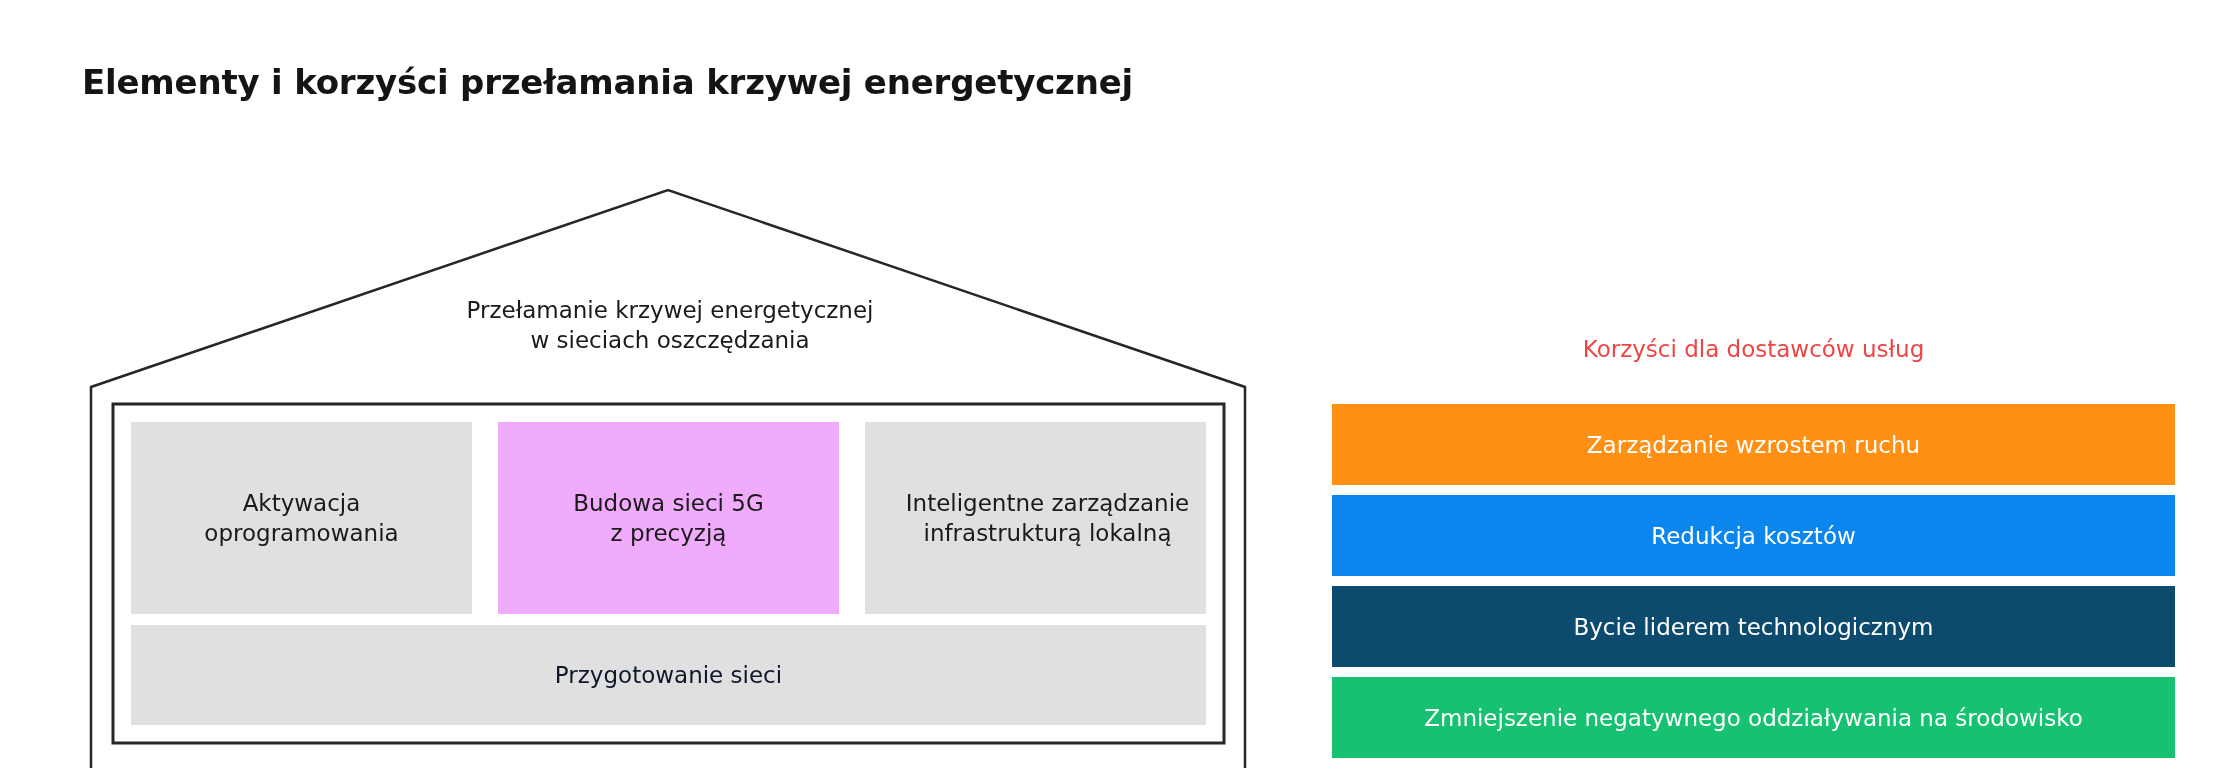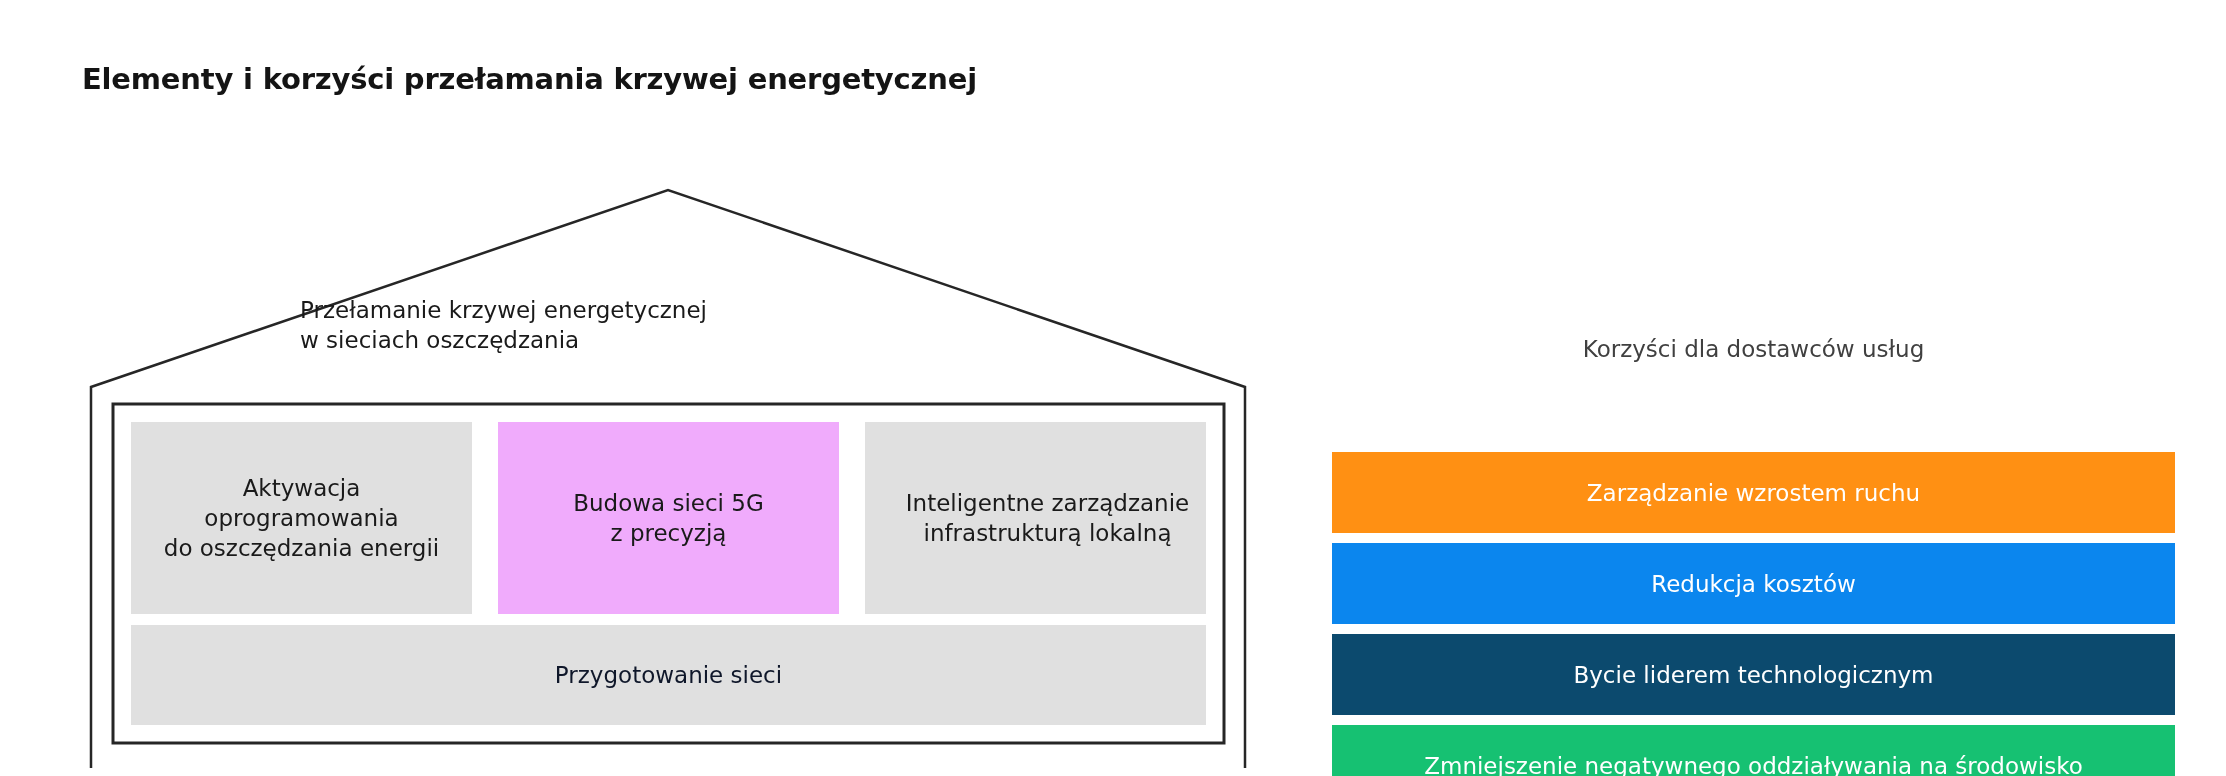--- a/index.html
+++ b/index.html
@@ -14,21 +14,21 @@
     overflow: hidden;
     font-family: "DejaVu Sans", "Liberation Sans", sans-serif;
     color: #1a1a1a;
   }
 
   
   #page-title {
     position: absolute;
     left: 82px;
     top: 62px;
-    font-size: 29px;
+    font-size: 34px;
     font-weight: bold;
     letter-spacing: -0.2px;
     color: #141414;
     white-space: nowrap;
   }
 
   
   #house-diagram {
     position: absolute;
     left: 0;
@@ -40,21 +40,21 @@
     position: absolute;
     left: 0;
     top: 0;
   }
 
   #house-roof-label {
     position: absolute;
     left: 300px;
     top: 295px;
     width: 740px;
-    text-align: left;
+    text-align: center;
     font-size: 23px;
     line-height: 30px;
     color: #1a1a1a;
   }
   #house-roof-label .line { display: block; }
 
   #pillars-row {
     position: absolute;
     left: 131px;
     top: 422px;
@@ -101,21 +101,21 @@
     width: 843px;
     height: 776px;
   }
   #benefits-title {
     position: absolute;
     left: 0;
     top: 336px;
     width: 843px;
     text-align: center;
     font-size: 23px;
-    color: #404040;
+    color: #ef4444;
   }
   #benefits-list {
     position: absolute;
     left: 0;
     top: 404px;
     width: 843px;
   }
   .benefit-bar {
     width: 843px;
     height: 81px;
@@ -148,21 +148,20 @@
     <span class="line">Przełamanie krzywej energetycznej</span>
     <span class="line">w sieciach oszczędzania</span>
   </div>
 
   <div id="pillars-row">
 
     <div class="pillar-card" style="background: rgb(224, 224, 224);">
       <div>
         <span class="line">Aktywacja</span>
         <span class="line">oprogramowania</span>
-        <span class="line">do oszczędzania energii</span>
       </div>
     </div>
 
     <div class="pillar-card" style="background: #f0abfc;">
       <div>
         <span class="line">Budowa sieci 5G</span>
         <span class="line">z precyzją</span>
       </div>
     </div>
 
@@ -179,21 +178,21 @@
     <span>Przygotowanie sieci</span>
   </div>
 
 </div>
 
 <div id="benefits-panel">
 
   <div id="benefits-title">Korzyści dla dostawców usług</div>
 
   <div id="benefits-list">
-    <div class="benefit-bar" style="background: rgb(255, 144, 19); margin-top: 48px;">
+    <div class="benefit-bar" style="background: rgb(255, 144, 19);">
       <span>Zarządzanie wzrostem ruchu</span>
     </div>
     <div class="benefit-bar" style="background: rgb(11, 134, 238);">
       <span>Redukcja kosztów</span>
     </div>
     <div class="benefit-bar" style="background: #0c4a6e;">
       <span>Bycie liderem technologicznym</span>
     </div>
     <div class="benefit-bar" style="background: rgb(22, 193, 114);">
       <span>Zmniejszenie negatywnego oddziaływania na środowisko</span>

